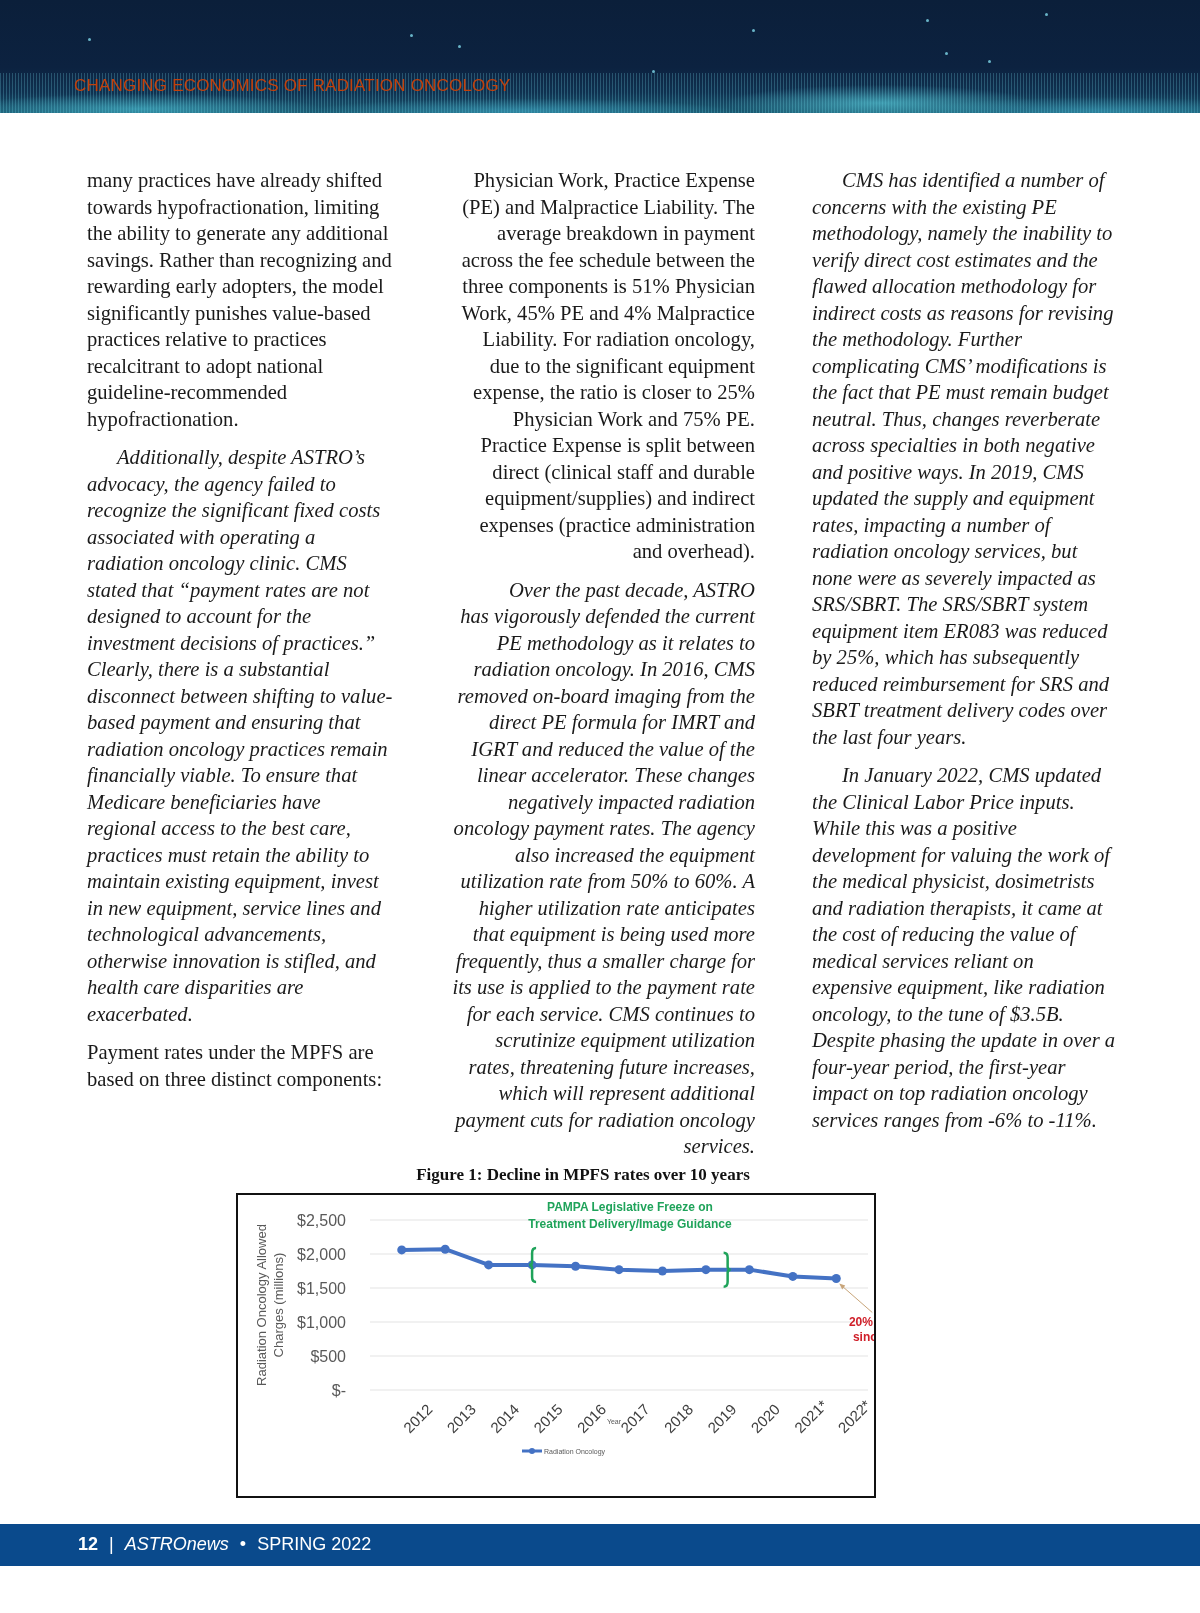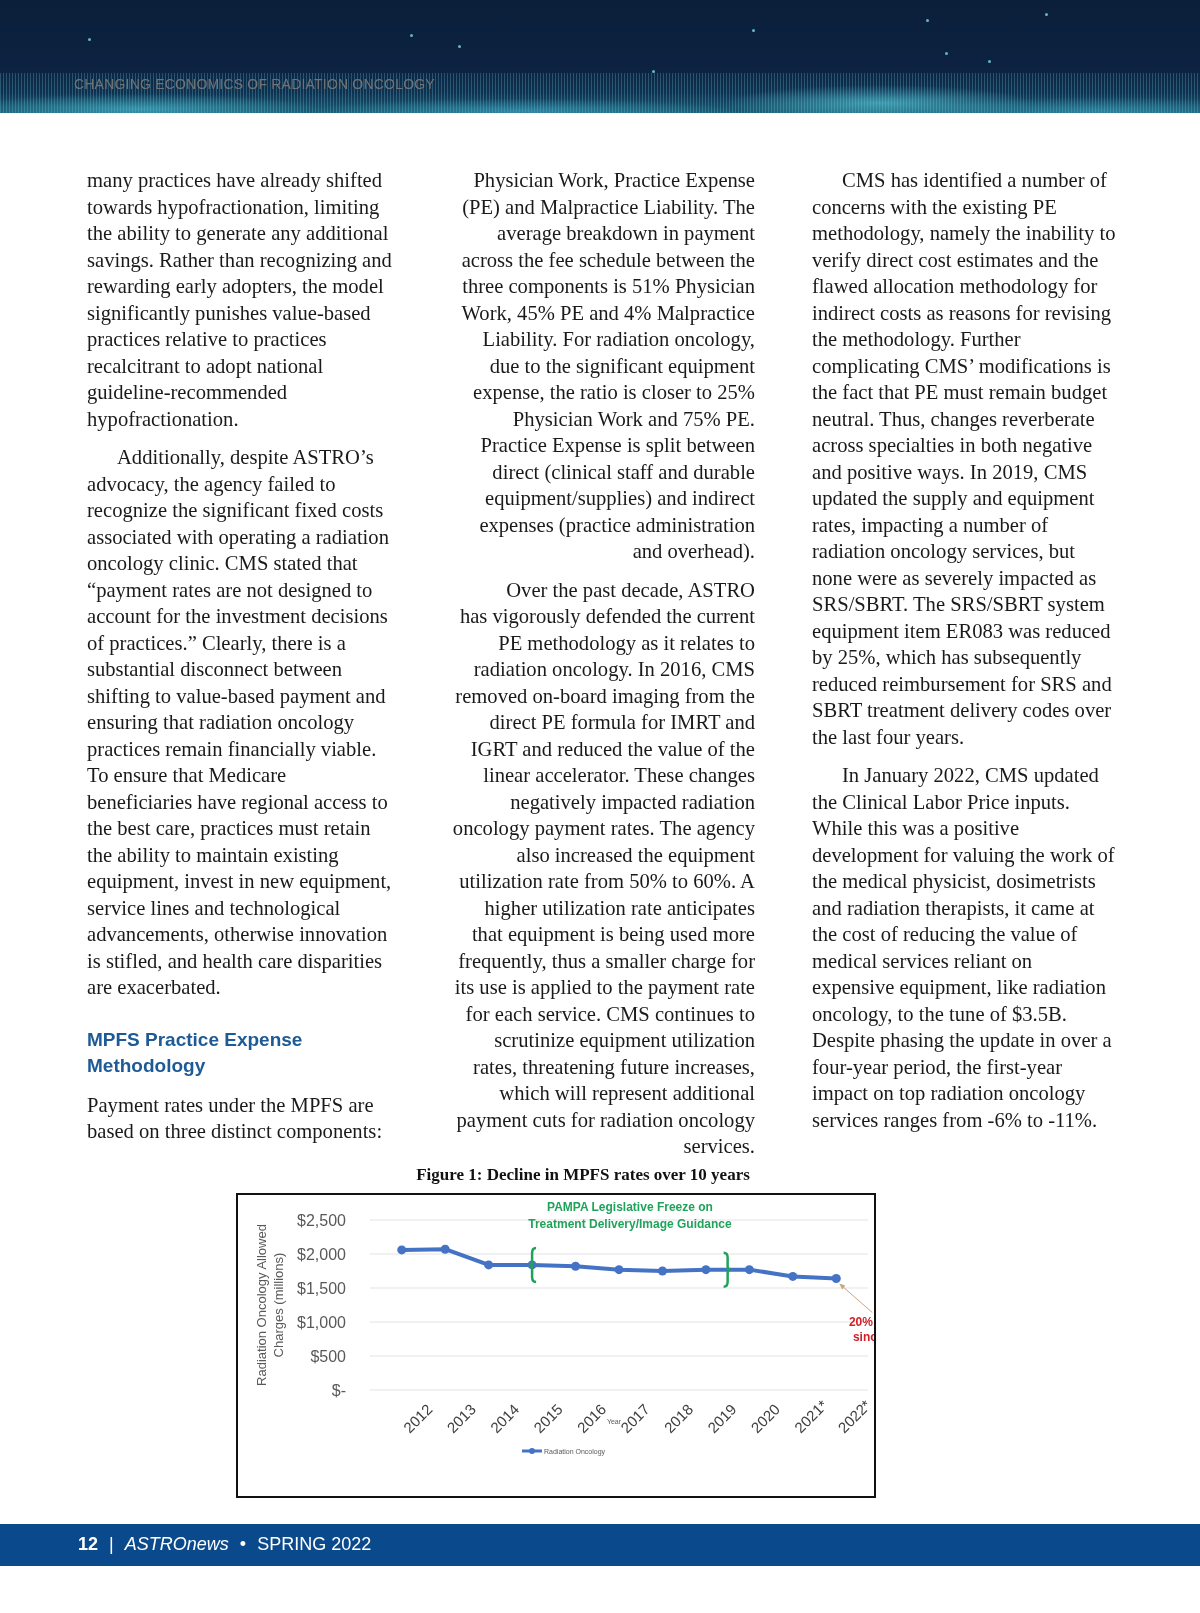--- a/index.html
+++ b/index.html
@@ -7,25 +7,25 @@
   .header-band { position: absolute; left: 0; top: 0; width: 1200px; height: 113px;
     background: linear-gradient(180deg, #0b1f3a 0%, #0c2240 60%, #0f3150 82%, #1a5a72 100%); overflow: hidden; }
   .header-band .wave { position: absolute; left: 0; bottom: 0; width: 1200px; height: 40px;
     background:
       radial-gradient(ellipse 260px 22px at 140px 36px, rgba(80,200,220,0.55), rgba(80,200,220,0) 70%),
       radial-gradient(ellipse 220px 26px at 880px 30px, rgba(90,210,225,0.6), rgba(90,210,225,0) 70%),
       radial-gradient(ellipse 300px 18px at 520px 38px, rgba(70,180,210,0.5), rgba(70,180,210,0) 70%),
       radial-gradient(ellipse 260px 20px at 1100px 38px, rgba(70,180,210,0.45), rgba(70,180,210,0) 70%),
       repeating-linear-gradient(90deg, rgba(120,220,235,0.25) 0 1px, rgba(0,0,0,0) 1px 3px); }
   .star { position: absolute; width: 3px; height: 3px; border-radius: 50%; background: #7fd8ea; opacity: 0.8; }
-  .section-title { position: absolute; left: 74px; top: 76px; font-family: "Liberation Sans", sans-serif; font-size: 14px; letter-spacing: 0.2px; color: #737373; }
+  .section-title { position: absolute; left: 74px; top: 76px; font-family: "Liberation Sans", sans-serif; font-size: 17px; letter-spacing: 0.2px; color: #c2410c; }
 
   .col { position: absolute; top: 155px; font-size: 20.6px; line-height: 26.5px; color: #1a1a1a; }
   .col p { margin: 12px; }
-  .col p.indent { text-indent: 30px; }
+  .col p.indent { text-indent: 30px; font-style: italic; }
   .col1 { left: 75px; width: 330px; }
   .col2 { left: 437px; width: 330px; text-align: right; }
   .col3 { left: 800px; width: 330px; }
   .subhead { font-family: "Liberation Sans", sans-serif; font-weight: bold; color: #1d5a96; font-size: 19px; line-height: 26.5px; margin-top: 26px !important; }
 
   .fig-caption { position: absolute; left: 236px; width: 694px; top: 1165px; text-align: center; font-weight: bold; font-size: 17px; color: #111; }
   .chart-frame { position: absolute; left: 236px; top: 1193px; width: 640px; height: 305px; border: 2px solid #111; box-sizing: border-box; background: #fff; }
   .chart-frame svg { position: absolute; left: 0; top: 0; }
 
   .footer-band { position: absolute; left: 0; top: 1524px; width: 1200px; height: 42px; background: #0a4a8c; }
@@ -47,21 +47,20 @@
   <span class="star" style="left:945px;top:52px"></span>
   <span class="star" style="left:988px;top:60px"></span>
   <span class="star" style="left:1045px;top:13px"></span>
   <div class="wave"></div>
 </div>
 <div class="section-title">CHANGING ECONOMICS OF RADIATION ONCOLOGY</div>
 
 <div class="col col1">
   <p>many practices have already shifted towards hypofractionation, limiting the ability to generate any additional savings. Rather than recognizing and rewarding early adopters, the model significantly punishes value-based practices relative to practices recalcitrant to adopt national guideline-recommended hypofractionation.</p>
   <p class="indent">Additionally, despite ASTRO’s advocacy, the agency failed to recognize the significant fixed costs associated with operating a radiation oncology clinic. CMS stated that “payment rates are not designed to account for the investment decisions of practices.” Clearly, there is a substantial disconnect between shifting to value-based payment and ensuring that radiation oncology practices remain financially viable.  To ensure that Medicare beneficiaries have regional access to the best care, practices must retain the ability to maintain existing equipment, invest in new equipment, service lines and technological advancements, otherwise innovation is stifled, and health care disparities are exacerbated.</p>
-  <p class="subhead">MPFS Practice Expense Methodology</p>
   <p>Payment rates under the MPFS are based on three distinct components:</p>
 </div>
 
 <div class="col col2">
   <p>Physician Work, Practice Expense (PE) and Malpractice Liability. The average breakdown in payment across the fee schedule between the three components is 51% Physician Work, 45% PE and 4% Malpractice Liability. For radiation oncology, due to the significant equipment expense, the ratio is closer to 25% Physician Work and 75% PE. Practice Expense is split between direct (clinical staff and durable equipment/supplies) and indirect expenses (practice administration and overhead).</p>
   <p class="indent">Over the past decade, ASTRO has vigorously defended the current PE methodology as it relates to radiation oncology. In 2016, CMS removed on-board imaging from the direct PE formula for IMRT and IGRT and reduced the value of the linear accelerator. These changes negatively impacted radiation oncology payment rates. The agency also increased the equipment utilization rate from 50% to 60%. A higher utilization rate anticipates that equipment is being used more frequently, thus a smaller charge for its use is applied to the payment rate for each service.  CMS continues to scrutinize equipment utilization rates, threatening future increases, which will represent additional payment cuts for radiation oncology services.</p>
 </div>
 
 <div class="col col3">
   <p class="indent">CMS has identified a number of concerns with the existing PE methodology, namely the inability to verify direct cost estimates and the flawed allocation methodology for indirect costs as reasons for revising the methodology. Further complicating CMS’ modifications is the fact that PE must remain budget neutral. Thus, changes reverberate across specialties in both negative and positive ways. In 2019, CMS updated the supply and equipment rates, impacting a number of radiation oncology services, but none were as severely impacted as SRS/SBRT. The SRS/SBRT system equipment item ER083 was reduced by 25%, which has subsequently reduced reimbursement for SRS and SBRT treatment delivery codes over the last four years.</p>

